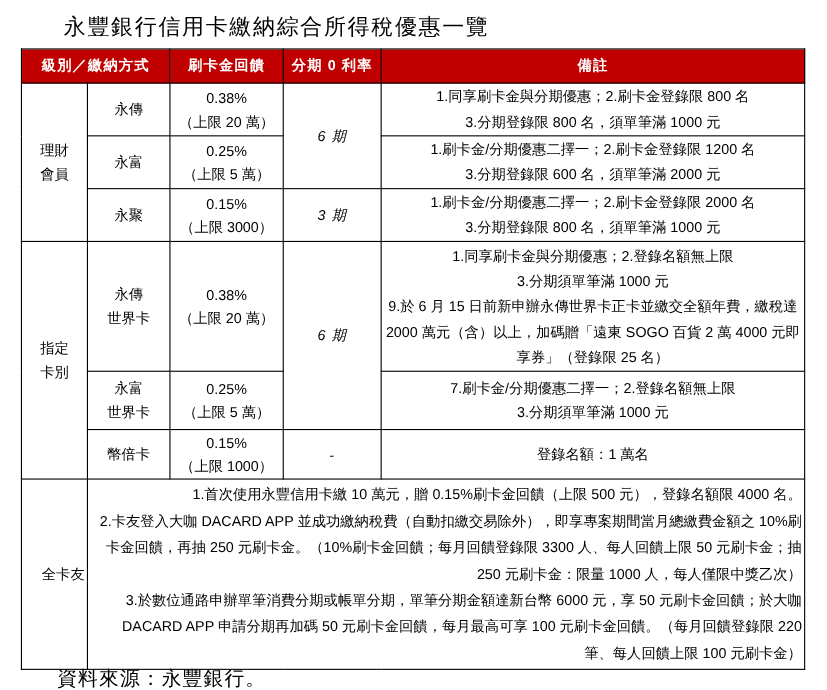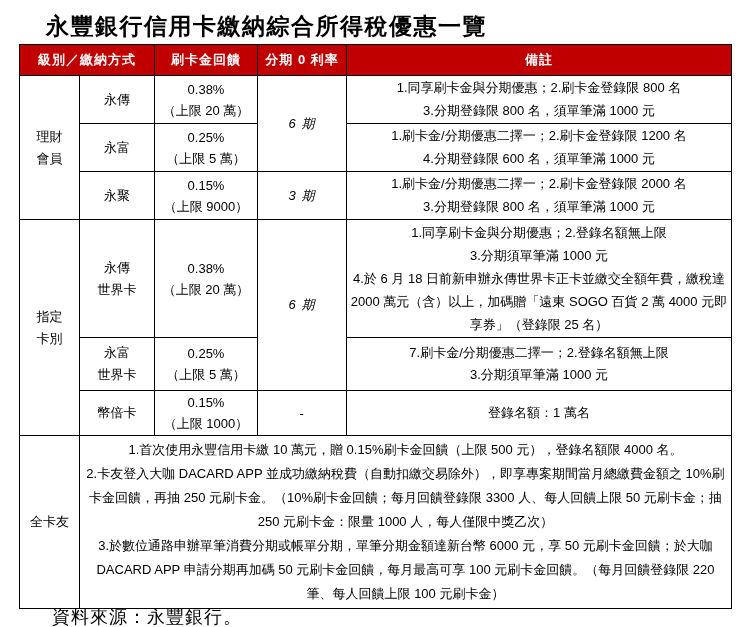--- a/index.html
+++ b/index.html
@@ -5,22 +5,22 @@
   * { box-sizing: border-box; margin: 0; padding: 0; }
   html, body { background: #ffffff; }
   body {
     width: 752px; height: 627px;
     font-family: "Liberation Sans", "DejaVu Sans", sans-serif;
     color: #000;
     position: relative;
     overflow: hidden;
   }
   .page-title {
-    position: absolute; left: 46px; top: 11px;
-    font-size: 23px; font-weight: bold; letter-spacing: 1.5px;
+    position: absolute; left: 58px; top: 11px;
+    font-size: 20px; font-weight: normal; letter-spacing: 1.5px;
     font-family: "Liberation Serif", "DejaVu Serif", serif;
   }
   table.benefits {
     position: absolute; left: 19px; top: 44px; width: 712px;
     border-collapse: collapse; table-layout: fixed;
   }
   table.benefits th, table.benefits td {
     border: 1px solid #000;
     font-size: 13px;
     text-align: center;
@@ -43,21 +43,21 @@
     padding: 1px 7px;
     line-height: 22.5px;
   }
   tr.r1 td { height: 46px; }
   tr.r2 td { height: 46px; }
   tr.r3 td { height: 47px; }
   tr.r4 td { height: 117px; }
   tr.r4 td.remarks { line-height: 23px; }
   tr.r5 td { height: 53px; }
   tr.r6 td { height: 45px; }
-  tr.r7 td { height: 173px; }
+  tr.r7 td { height: 173px; text-align: right; }
   td.allmembers-text {
     text-align: left;
     padding: 2px 8px;
     line-height: 24px;
     vertical-align: middle;
   }
   .source-note {
     position: absolute; left: 52px; top: 605px;
     font-size: 18px; letter-spacing: 1px;
     font-family: "Liberation Serif", "DejaVu Serif", serif;
@@ -106,30 +106,30 @@
     <tr class="r2">
       <td class="card">
         <div>永富</div>
       </td>
       <td class="rate">
         <div>0.25%</div>
         <div>（上限 5 萬）</div>
       </td>
       <td class="remarks">
         <div>1.刷卡金/分期優惠二擇一；2.刷卡金登錄限 1200 名</div>
-        <div>4.分期登錄限 600 名，須單筆滿 1000 元</div>
+        <div>3.分期登錄限 600 名，須單筆滿 2000 元</div>
       </td>
     </tr>
     <tr class="r3">
       <td class="card">
         <div>永聚</div>
       </td>
       <td class="rate">
         <div>0.15%</div>
-        <div>（上限 9000）</div>
+        <div>（上限 3000）</div>
       </td>
       <td class="installment">3 期</td>
       <td class="remarks">
         <div>1.刷卡金/分期優惠二擇一；2.刷卡金登錄限 2000 名</div>
         <div>3.分期登錄限 800 名，須單筆滿 1000 元</div>
       </td>
     </tr>
     <tr class="r4">
       <td class="tier" rowspan="3">
         <div>指定</div>
@@ -140,21 +140,21 @@
         <div>世界卡</div>
       </td>
       <td class="rate">
         <div>0.38%</div>
         <div>（上限 20 萬）</div>
       </td>
       <td class="installment" rowspan="2">6 期</td>
       <td class="remarks">
         <div>1.同享刷卡金與分期優惠；2.登錄名額無上限</div>
         <div>3.分期須單筆滿 1000 元</div>
-        <div>4.於 6 月 18 日前新申辦永傳世界卡正卡並繳交全額年費，繳稅達 2000 萬元（含）以上，加碼贈「遠東 SOGO 百貨 2 萬 4000 元即享券」（登錄限 25 名）</div>
+        <div>9.於 6 月 15 日前新申辦永傳世界卡正卡並繳交全額年費，繳稅達 2000 萬元（含）以上，加碼贈「遠東 SOGO 百貨 2 萬 4000 元即享券」（登錄限 25 名）</div>
       </td>
     </tr>
     <tr class="r5">
       <td class="card">
         <div>永富</div>
         <div>世界卡</div>
       </td>
       <td class="rate">
         <div>0.25%</div>
         <div>（上限 5 萬）</div>

